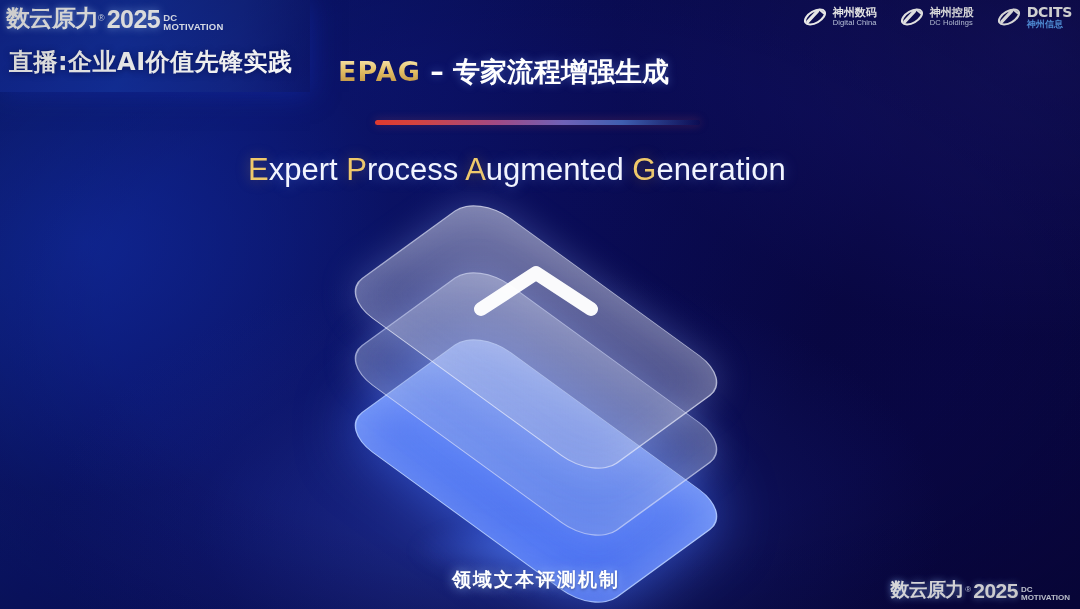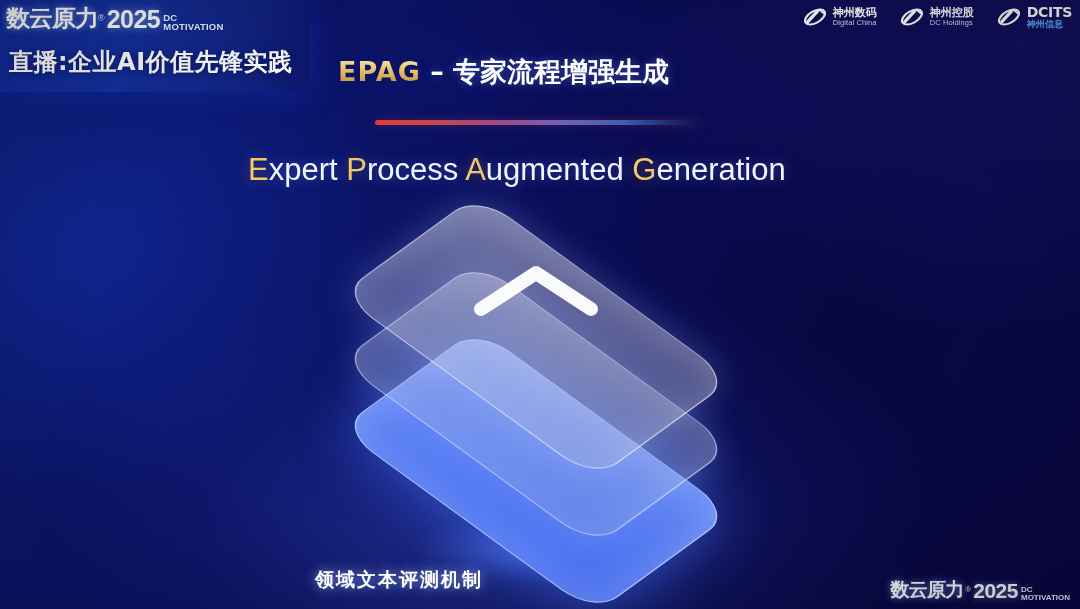--- a/index.html
+++ b/index.html
@@ -136,21 +136,21 @@
 
   #underglow{
     position:absolute; left:60px; top:268px; width:330px; height:90px; z-index:1;
     background:radial-gradient(ellipse 50% 50% at 50% 50%, rgba(96,140,255,.55) 0%, rgba(60,95,220,.22) 55%, rgba(0,0,0,0) 78%);
     filter:blur(6px);
   }
 
   .chev{ position:absolute; left:0; top:0; width:442px; height:200px; z-index:7; pointer-events:none; }
 
   .cap-center{
-    position:absolute; width:442px; z-index:8;
+    position:absolute; width:442px; text-align:center; z-index:8;
     color:#ffffff; font-weight:bold; white-space:nowrap;
     font-family:"DejaVu Sans","Liberation Sans",sans-serif;
     text-shadow:0 0 12px rgba(150,185,255,.85), 0 1px 3px rgba(20,30,90,.7);
   }
   #cap-top{ left:0; top:330px; font-size:19px; letter-spacing:2px; }
 
   
   #wm{
     position:absolute; right:10px; bottom:6px;
     display:flex; align-items:flex-end; gap:2px; opacity:.95; white-space:nowrap;

